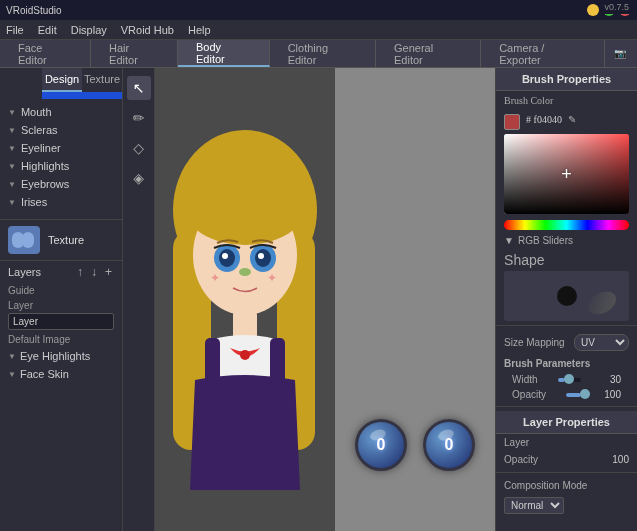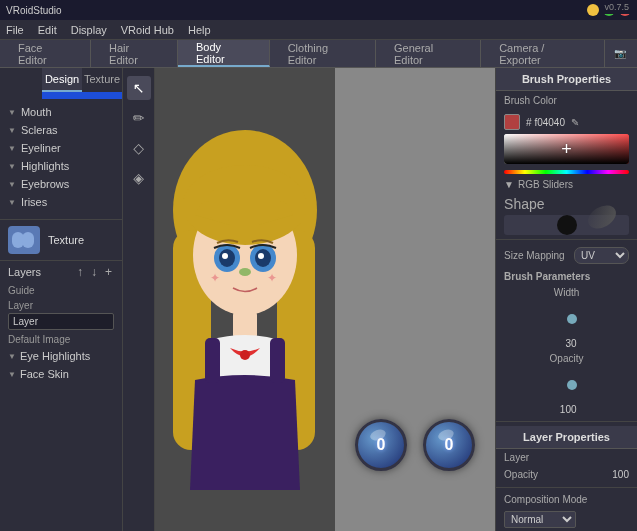--- a/index.html
+++ b/index.html
@@ -319,23 +319,24 @@
       background: #3a3a4a;
       padding: 5px 8px;
       font-size: 11px;
       font-weight: bold;
       color: #ddd;
       text-align: center;
       border-bottom: 1px solid #555;
     }
     .color-row {
       display: flex;
-      align-items: center;
+      align-items: flex-start;
       padding: 4px 8px;
       gap: 6px;
+      font-family: Liberation Serif, serif;
     }
     .color-label { color: #aaa; font-size: 10px; }
     .color-swatch {
       width: 16px; height: 16px;
       background: #b04040;
       border-radius: 2px;
       border: 1px solid #888;
     }
     .color-hex { color: #ccc; font-size: 10px; }
     .edit-icon { color: #aaa; font-size: 10px; cursor: pointer; }
@@ -439,23 +440,22 @@
 
     .brush-params-title {
       padding: 3px 8px;
       color: #aaa;
       font-size: 10px;
       font-weight: bold;
     }
     .param-row {
       display: flex;
       align-items: center;
-      padding: 2px 9px;
+      padding: 2px 16px;
       gap: 20px;
-      flex-direction: column;
     }
     .param-label { color: #aaa; flex: 1; font-size: 10px; }
     .param-value { color: #ccc; font-size: 10px; min-width: 20px; text-align: right; }
     .slider-track {
       flex: 1;
       height: 4px;
       background: #1a1a2a;
       border-radius: 2px;
       position: relative;
     }
@@ -500,21 +500,21 @@
       gap: 4px;
     }
     .comp-label { color: #aaa; font-size: 10px; flex: 1; }
     .comp-select {
       background: #3a3a4a;
       border: 1px solid #555;
       color: #ccc;
       font-size: 10px;
       padding: 1px 2px;
       border-radius: 2px;
-      width: 72px;
+      width: 60px;
     }
 
     
     .version-badge {
       position: absolute;
       right: 4px;
       top: 0;
       font-size: 9px;
       color: #888;
       background: #1a1a2e;

